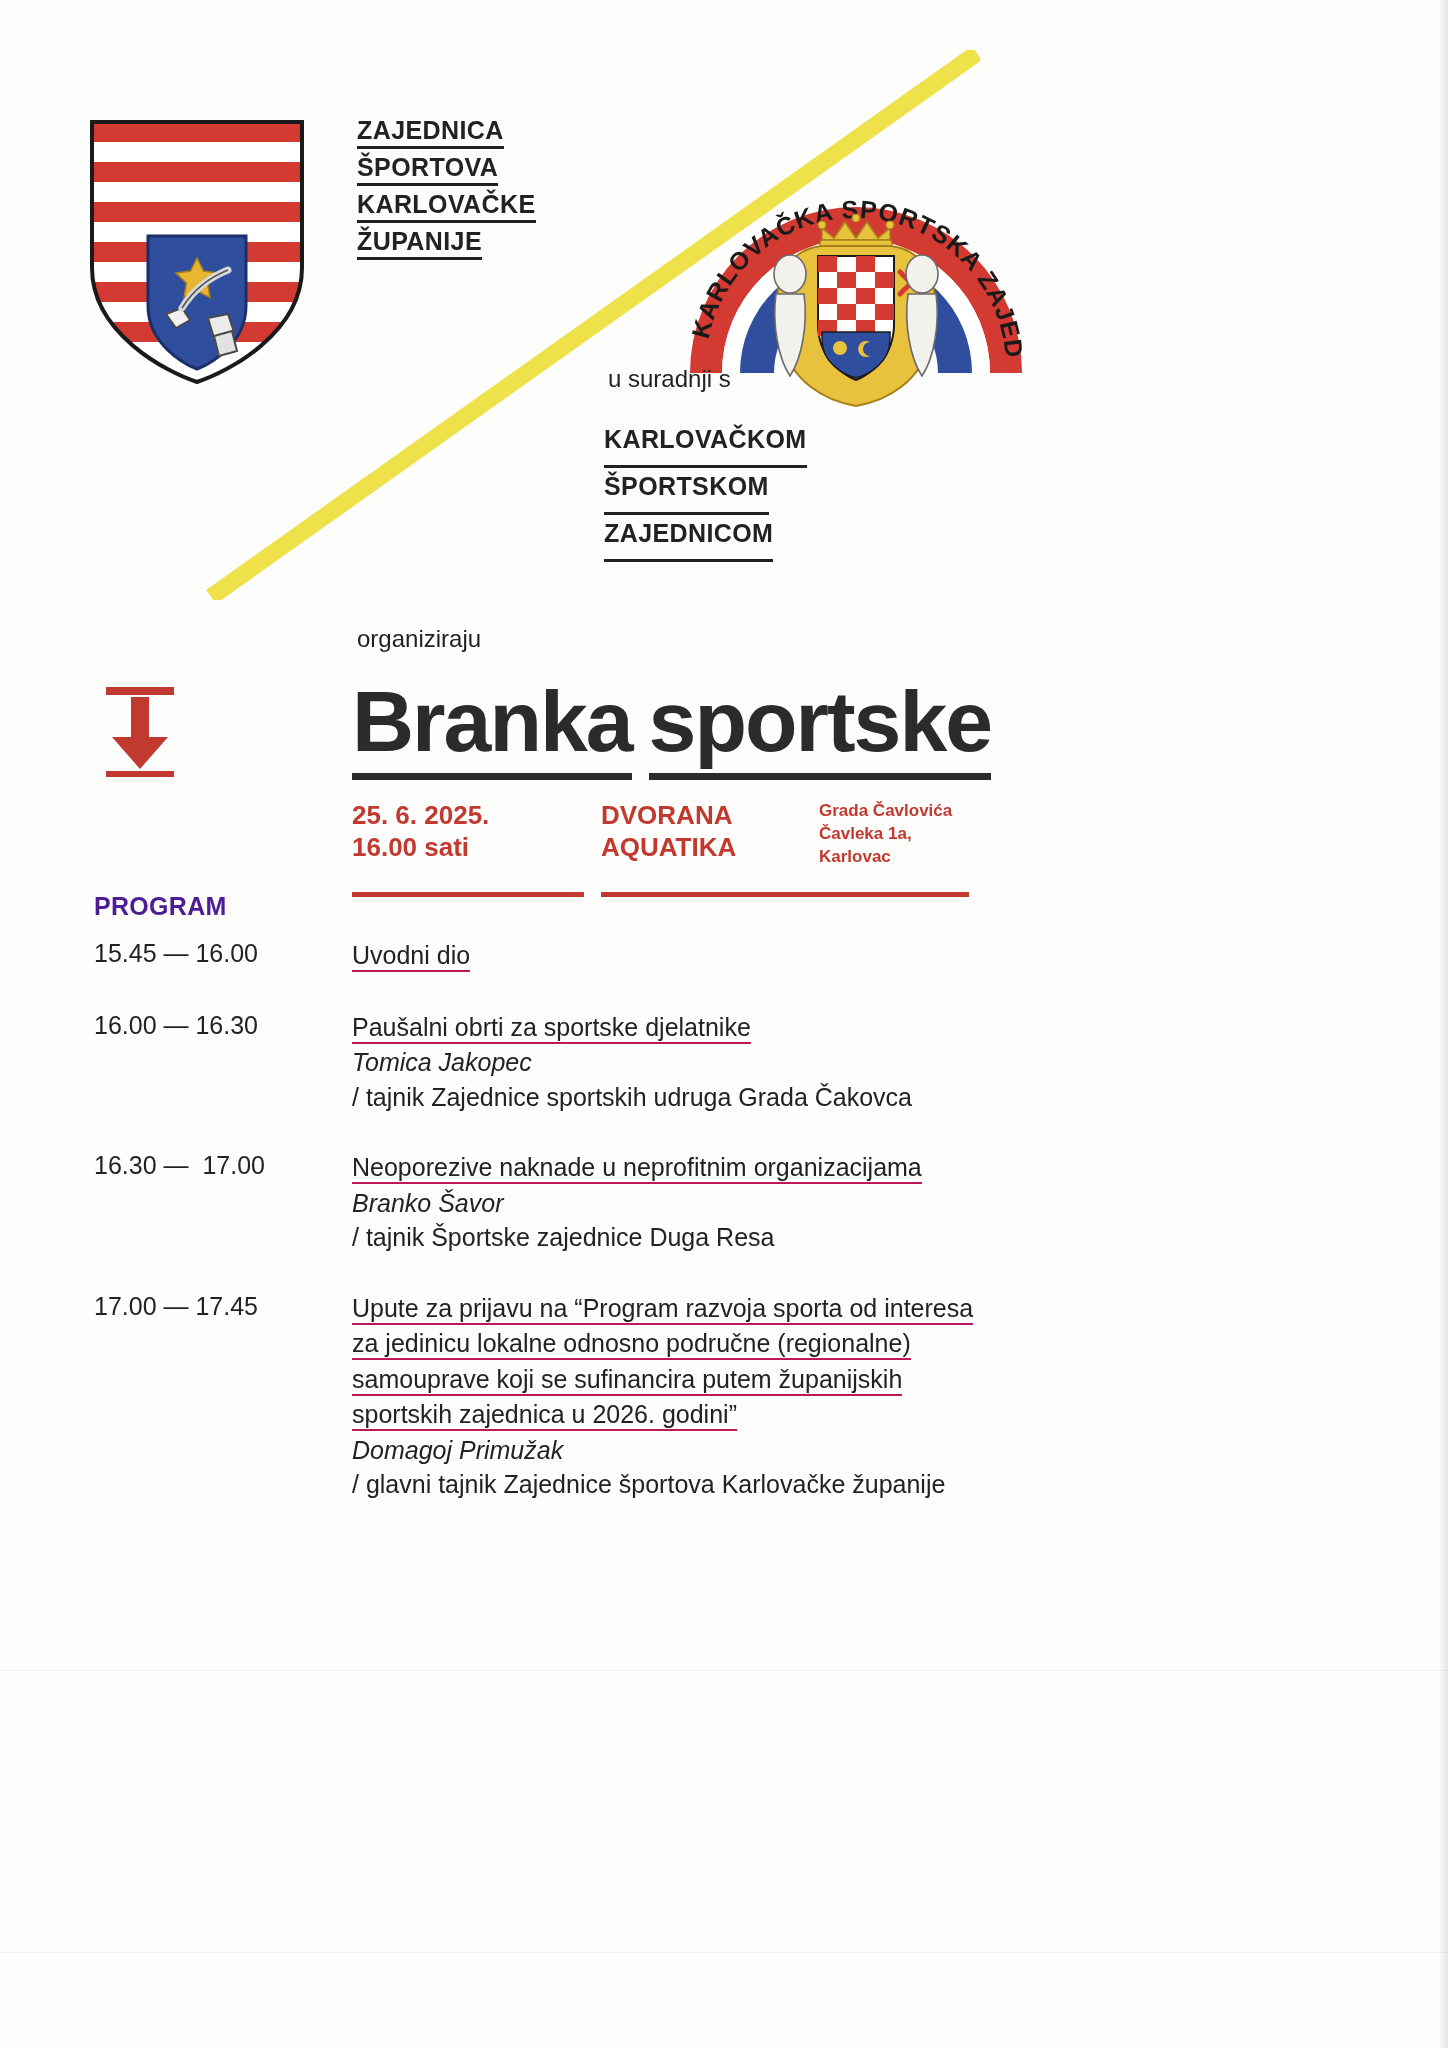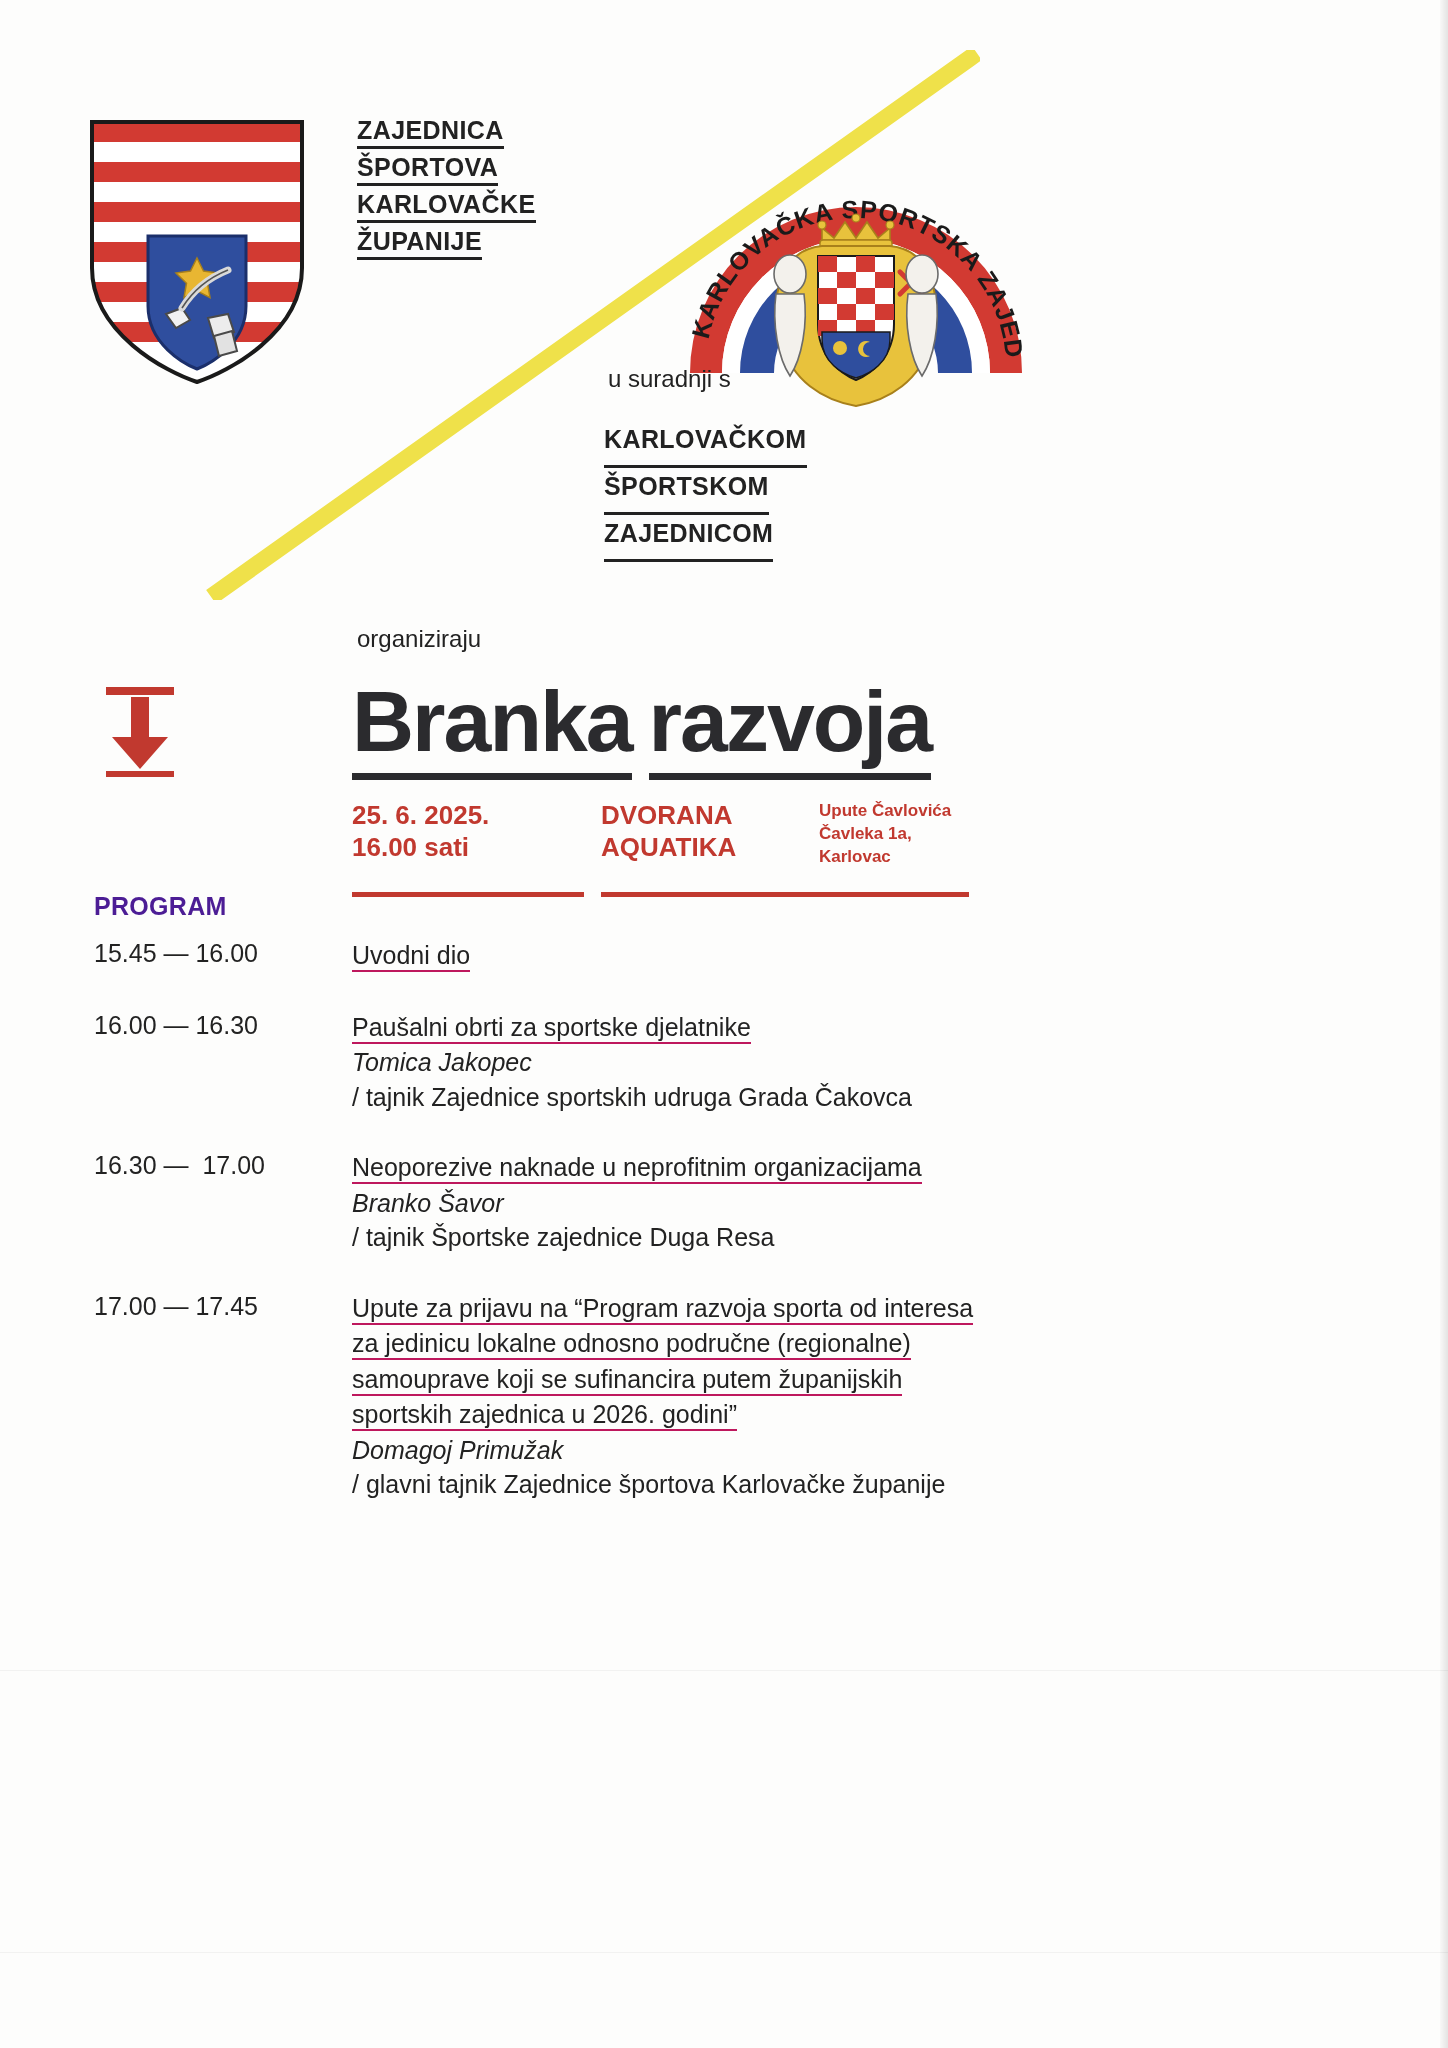--- a/index.html
+++ b/index.html
@@ -241,35 +241,35 @@
 
   <svg class="arrow-mark" viewBox="0 0 80 92">
     <rect x="6" y="2" width="68" height="8" fill="#c1392f"></rect>
     <rect x="31" y="12" width="18" height="44" fill="#c1392f"></rect>
     <path d="M12 52 L68 52 L40 84 Z" fill="#c1392f"></path>
     <rect x="6" y="86" width="68" height="6" fill="#c1392f"></rect>
   </svg>
 
   <div class="title">
     <span class="w">Branka</span>
-    <span class="w">razvoja</span>
+    <span class="w">sportske</span>
   </div>
 
   <div class="info-row">
     <div class="info-col c-date">
       <div class="info-red">25. 6. 2025.</div>
       <div class="info-red">16.00 sati</div>
       <div class="rule-red" style="left:0;top:92px;width:232px;"></div>
     </div>
     <div class="info-col c-venue">
       <div class="info-red">DVORANA</div>
       <div class="info-red">AQUATIKA</div>
     </div>
     <div class="info-col c-addr">
-      <div class="info-red">Upute Čavlovića</div>
+      <div class="info-red">Grada Čavlovića</div>
       <div class="info-red">Čavleka 1a,</div>
       <div class="info-red">Karlovac</div>
     </div>
     <div class="rule-red" style="left:249px;top:92px;width:368px;"></div>
   </div>
 
   <div class="program-label">PROGRAM</div>
 
   <div class="schedule">
 

